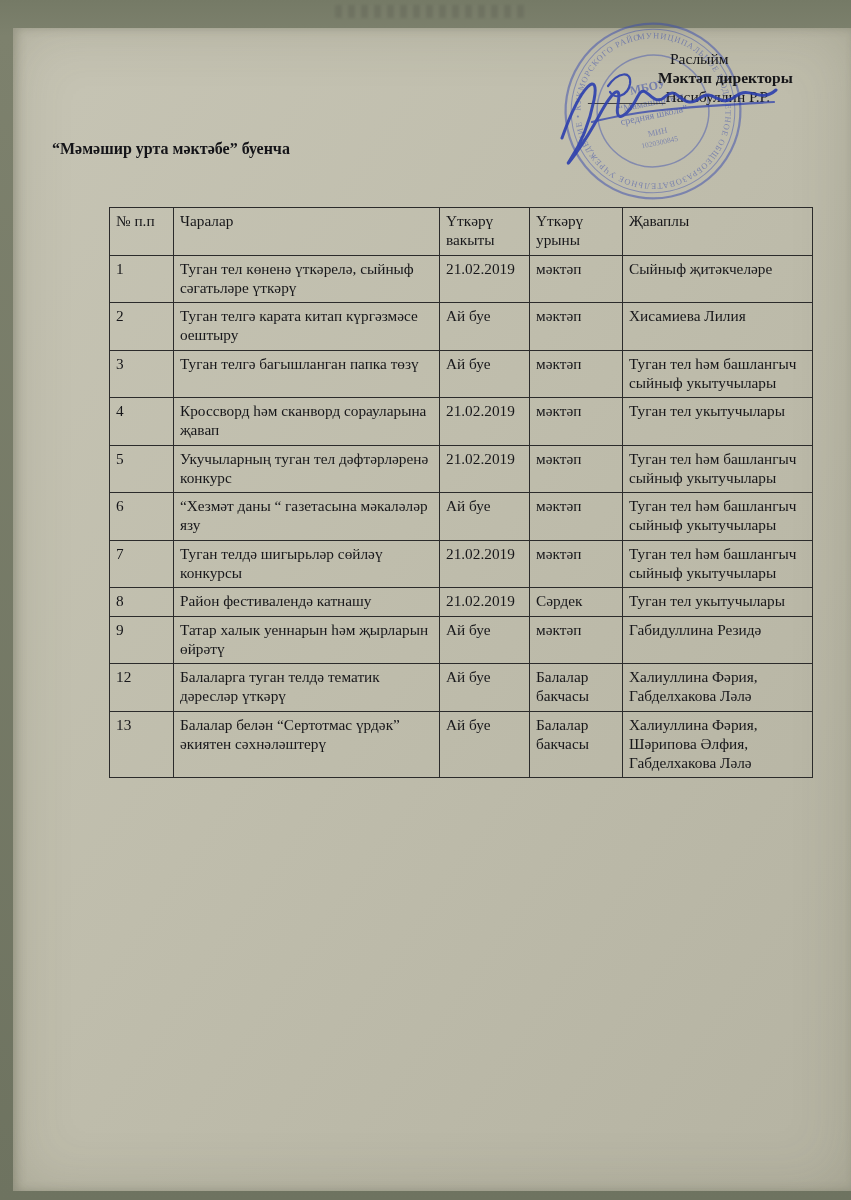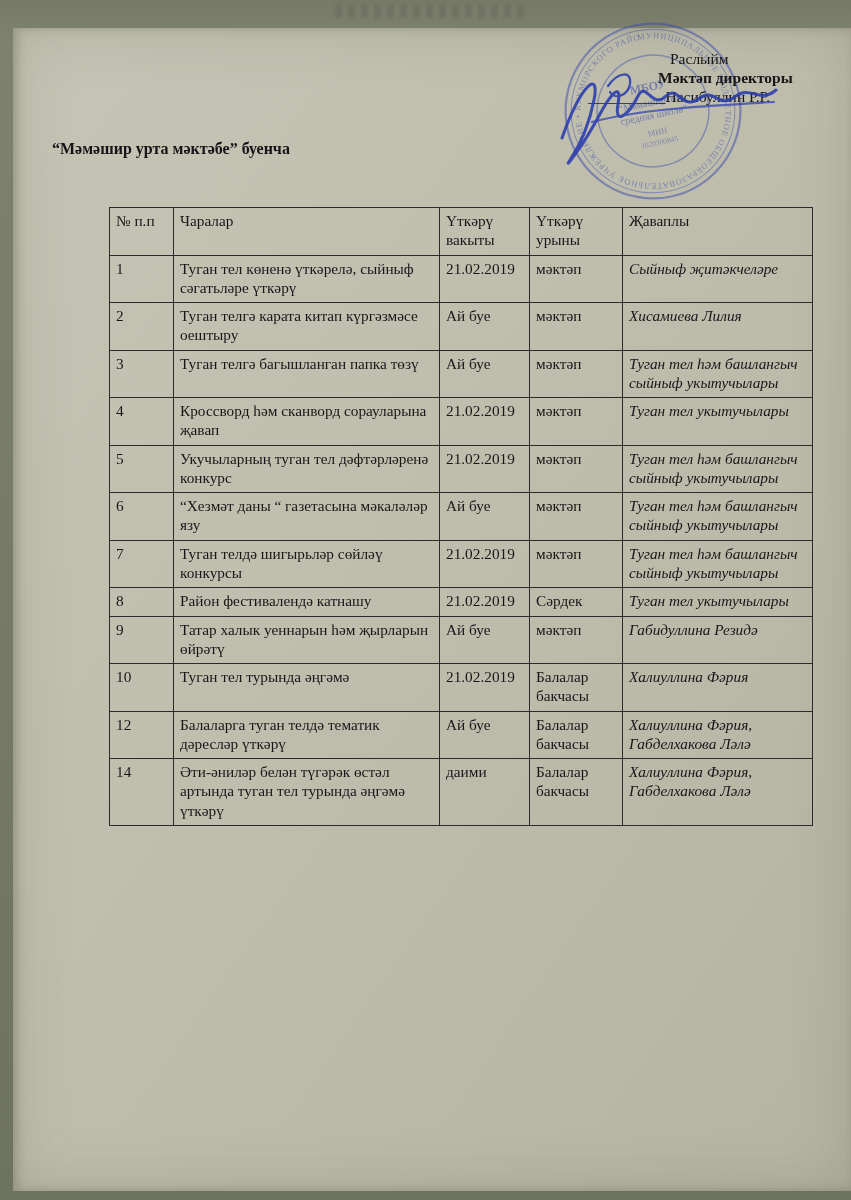--- a/index.html
+++ b/index.html
@@ -41,21 +41,21 @@
     vertical-align:top;text-align:left;
     padding:3px 6px 5px 6px;line-height:1.26;font-weight:400;
     word-wrap:break-word;
   }
   col.c-num{width:64px;}
   col.c-event{width:266px;}
   col.c-time{width:90px;}
   col.c-place{width:93px;}
   col.c-resp{width:190px;}
   td.col-event{text-align:justify;}
-  td.col-resp{text-align:justify;font-style:italic;}
+  td.col-resp{text-align:justify;}
   td.col-num{padding-left:5px;}
   .stamp text{fill:#3a4cae;}
   .stamp .ring{stroke:#3a4cae;fill:none;}
 </style>
 </head>
 <body>
 
 <div class="paper"></div>
 
 <div class="artifact"></div>
@@ -174,34 +174,27 @@
         <td class="col-resp">Туган тел укытучылары</td>
       </tr>
       <tr>
         <td class="col-num">9</td>
         <td class="col-event">Татар халык уеннарын һәм җырларын өйрәтү</td>
         <td class="col-time">Ай буе</td>
         <td class="col-place">мәктәп</td>
         <td class="col-resp">Габидуллина Резидә</td>
       </tr>
       <tr>
-        <td class="col-num">10</td>
-        <td class="col-event">Туган тел турында әңгәмә</td>
-        <td class="col-time">21.02.2019</td>
-        <td class="col-place">Балалар бакчасы</td>
-        <td class="col-resp">Халиуллина Фәрия</td>
-      </tr>
-      <tr>
         <td class="col-num">12</td>
         <td class="col-event">Балаларга туган телдә тематик дәресләр үткәрү</td>
         <td class="col-time">Ай буе</td>
         <td class="col-place">Балалар бакчасы</td>
         <td class="col-resp">Халиуллина Фәрия, Габделхакова Ләлә</td>
       </tr>
       <tr>
-        <td class="col-num">14</td>
-        <td class="col-event">Әти-әниләр белән түгәрәк өстәл артында туган тел турында әңгәмә үткәрү</td>
-        <td class="col-time">даими</td>
+        <td class="col-num">13</td>
+        <td class="col-event">Балалар белән “Сертотмас үрдәк” әкиятен сәхнәләштерү</td>
+        <td class="col-time">Ай буе</td>
         <td class="col-place">Балалар бакчасы</td>
-        <td class="col-resp">Халиуллина Фәрия, Габделхакова Ләлә</td>
+        <td class="col-resp">Халиуллина Фәрия, Шәрипова Әлфия, Габделхакова Ләлә</td>
       </tr>
     </tbody>
 </table>
 
 </body></html>

